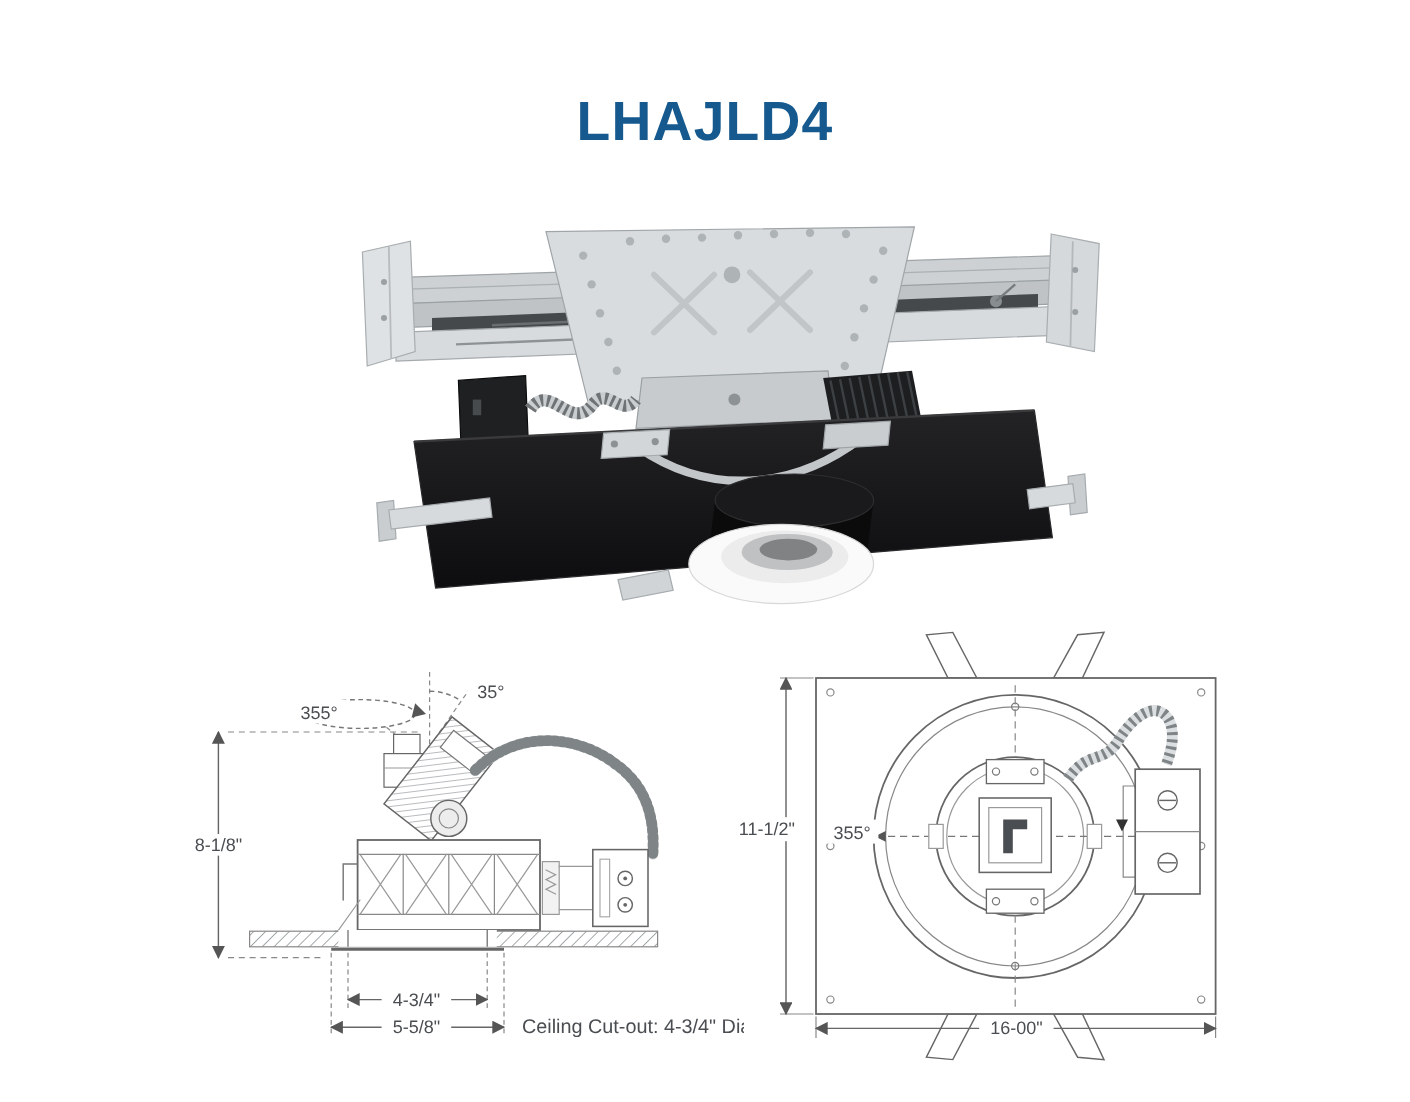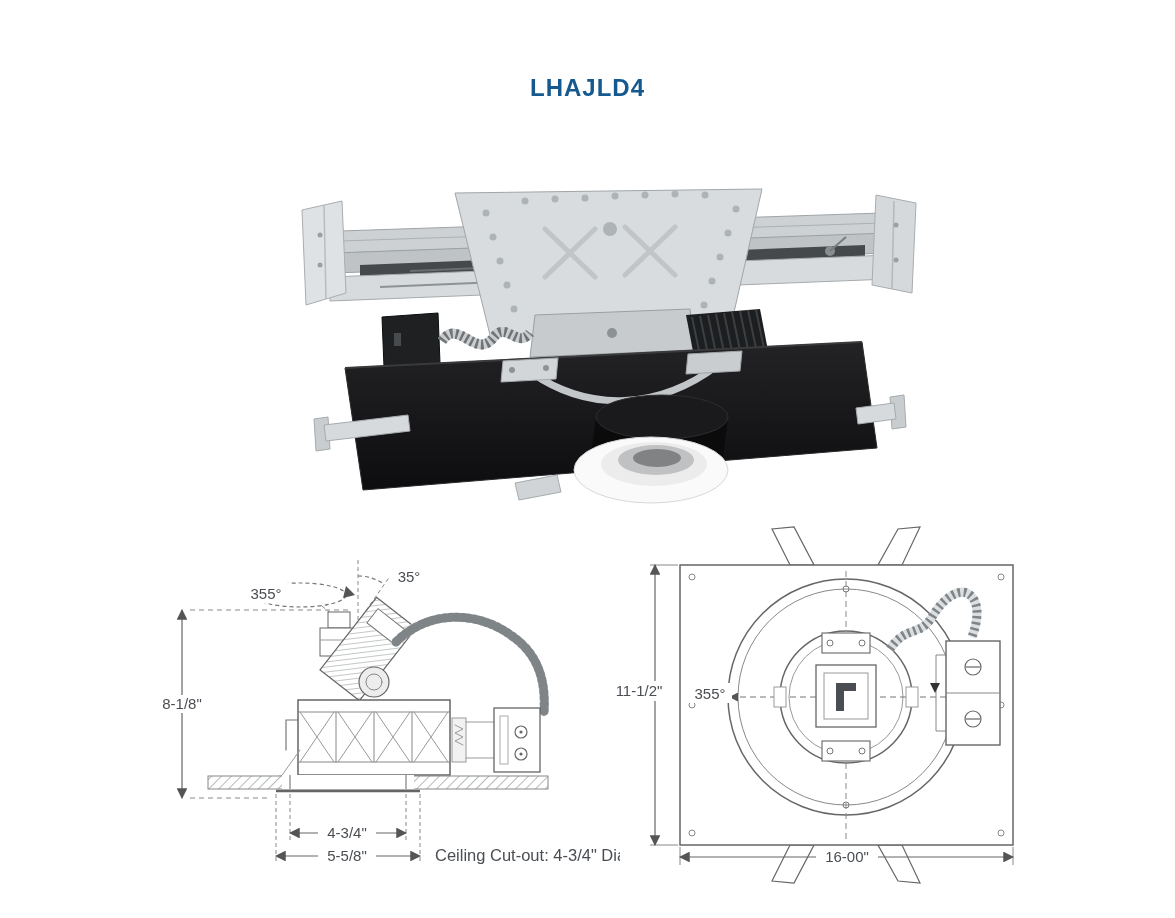--- a/index.html
+++ b/index.html
@@ -1,20 +1,20 @@
 <!DOCTYPE html>
 <html><head>
 <meta charset="utf-8">
 <style>
   * { margin:0; padding:0; box-sizing:border-box; }
   html,body { background:#ffffff; }
   body { font-family:"Liberation Sans", sans-serif; }
   .page { position:relative; width:1175px; height:918px; background:#ffffff; overflow:hidden; }
   .title { position:absolute; top:74px; left:0; width:100%; text-align:center;
-           font-size:24px; font-weight:700; letter-spacing:1px;
+           font-size:46px; font-weight:700; letter-spacing:1px;
            font-family:"Liberation Sans", sans-serif; }
   .abs { position:absolute; }
   svg { display:block; }
   text.dim  { font-family:"Liberation Sans", sans-serif; font-size:15px; fill:#4a4e52; }
   text.note { font-family:"Liberation Sans", sans-serif; font-size:16.5px; fill:#4a4e52; }
 </style>
 </head>
 <body>
 
 <div class="page">

